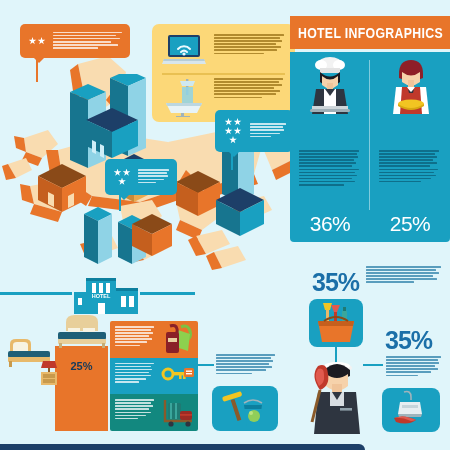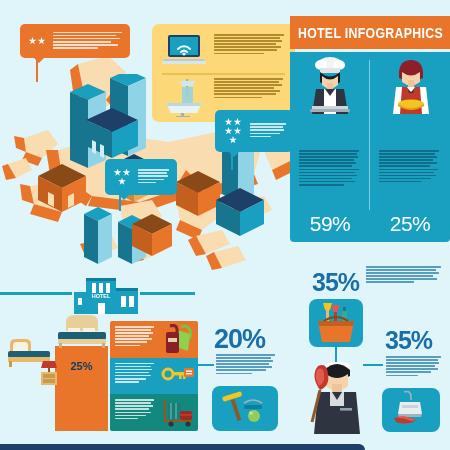--- a/index.html
+++ b/index.html
@@ -349,21 +349,21 @@
         <i style="width:88%"></i>
           <i style="width:92%"></i>
           <i style="width:85%"></i>
         <i style="width:96%"></i>
           <i style="width:90%"></i>
           <i style="width:94%"></i>
         <i style="width:86%"></i>
           <i style="width:91%"></i>
           <i style="width:72%"></i>
       </div>
-      <div class="pct">59%</div>
+      <div class="pct">36%</div>
     </div>
 
     <div class="staff-col right">
       <svg class="abs" style="left:18px;top:6px;" width="46" height="56" viewBox="0 0 46 56">
         <path d="M11 16 q0 -14 12 -14 q12 0 12 14 l0 4 q-12 6 -24 0 Z" fill="#8e1f28"></path>
         <path d="M14 14 q9 7 18 0 l0 10 q-9 7 -18 0 Z" fill="#f6d2ab"></path>
         <rect x="20" y="22" width="6" height="7" fill="#f0c49a"></rect>
         <path d="M8 29 L38 29 L41 56 L5 56 Z" fill="#ffffff"></path>
         <path d="M14 29 L32 29 L34 56 L12 56 Z" fill="#c0392b"></path>
         <path d="M19 29 L23 35 L27 29 Z" fill="#ffffff"></path>
@@ -489,21 +489,20 @@
         <rect x="9" y="6" width="2" height="16" fill="#3aa69c"></rect>
         <rect x="14" y="6" width="2" height="16" fill="#3aa69c"></rect>
         <rect x="19" y="14" width="12" height="9" rx="2" fill="#9c2b24"></rect>
         <rect x="19" y="17" width="12" height="1.8" fill="#c0392b"></rect>
         <circle cx="10" cy="27" r="2.6" fill="#2e3540"></circle>
         <circle cx="27" cy="27" r="2.6" fill="#2e3540"></circle>
       </svg>
     </div>
   </div>
 
-  <div class="statnum" style="left:214px;top:308px;font-size:27px;">20%</div>
   <div class="stattxt loremlines" style="left:216px;top:338px;width:62px;" title="Lorem ipsum dolor sit amet, consectetur adipiscing elit, sed do eiusmod tempor incididunt ut labore et dolore magna aliqua. Ut enim ad minim veniam, quis nostrud exercitation ullamco.">
     <i style="width:95%"></i>
       <i style="width:88%"></i>
       <i style="width:92%"></i>
     <i style="width:85%"></i>
       <i style="width:90%"></i>
       <i style="width:80%"></i>
     <i style="width:58%"></i>
   </div>
   <div class="iconbox" style="left:212px;top:370px;width:66px;height:45px;">

